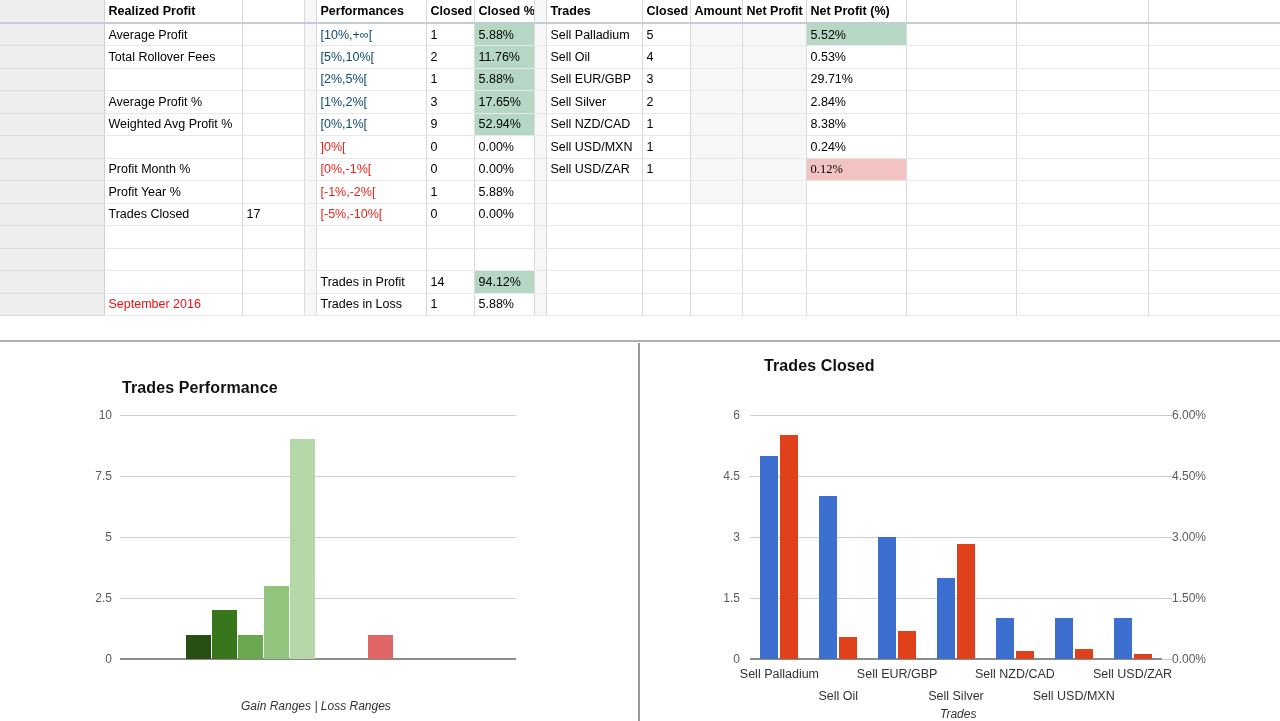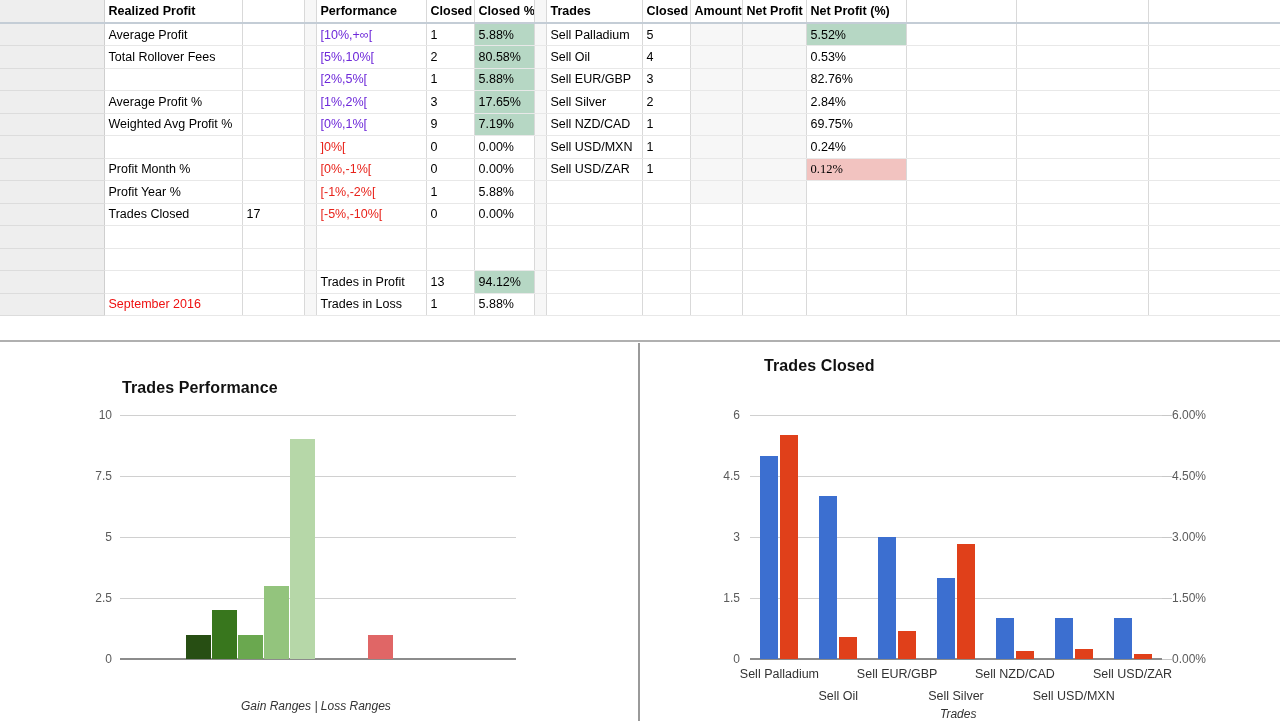--- a/index.html
+++ b/index.html
@@ -46,21 +46,21 @@
     background: #f7f7f7;
     border-right: 1px solid #d9d9d9;
   }
   #sheet tr.hdr td, #sheet tr.hdr th {
     font-weight: bold;
     border-bottom: 2px solid #c4cdd6;
     height: 23px;
   }
   .num { text-align: right; }
   .b   { font-weight: bold; margin-top: 24px; }
-  .green-txt { color: #6d28d9; }
+  .green-txt { color: #0c4a6e; }
   .red-txt   { color: #e8221a; }
   .hl-green  { background: #b6d7c4 !important; }
   .hl-red    { background: #f2c3c0 !important; font-family: Liberation Serif, serif; }
   .red-bold  { color: #ee1111; font-weight: bold; text-align: right; }
   .sheet-bottom-rule {
     position: absolute; left: 0; top: 340px; width: 1280px; height: 2px;
     background: #b0b0b0;
   }
 
   
@@ -122,21 +122,21 @@
       <col style="width:110px">
         <col style="width:132px">
         <col style="width:132px">
     </colgroup>
     <tbody id="sheet-body">
         <tr class="hdr">
           <td class="gut"></td>
           <td class="b">Realized Profit</td>
           <td></td>
           <td class="band"></td>
-          <td class="b">Performance</td>
+          <td class="b">Performances</td>
           <td class="b num">Closed</td>
           <td class="b num">Closed %</td>
           <td class="band"></td>
           <td class="b">Trades</td>
           <td class="b num">Closed</td>
           <td class="b num">Amount</td>
           <td class="b num">Net Profit</td>
           <td class="b num">Net Profit (%)</td>
           <td></td>
           <td></td>
@@ -160,21 +160,21 @@
           <td></td>
           <td></td>
         </tr>
         <tr>
           <td class="gut"></td>
           <td>Total Rollover Fees</td>
           <td class="num"></td>
           <td class="band"></td>
           <td class="green-txt">[5%,10%[</td>
           <td class="num">2</td>
-          <td class="num hl-green">80.58%</td>
+          <td class="num hl-green">11.76%</td>
           <td class="band"></td>
           <td>Sell Oil</td>
           <td class="num">4</td>
           <td class="band num"></td>
           <td class="band num"></td>
           <td class="num">0.53%</td>
           <td></td>
           <td></td>
           <td></td>
         </tr>
@@ -184,21 +184,21 @@
           <td class="num"></td>
           <td class="band"></td>
           <td class="green-txt">[2%,5%[</td>
           <td class="num">1</td>
           <td class="num hl-green">5.88%</td>
           <td class="band"></td>
           <td>Sell EUR/GBP</td>
           <td class="num">3</td>
           <td class="band num"></td>
           <td class="band num"></td>
-          <td class="num">82.76%</td>
+          <td class="num">29.71%</td>
           <td></td>
           <td></td>
           <td></td>
         </tr>
         <tr>
           <td class="gut"></td>
           <td>Average Profit %</td>
           <td class="num"></td>
           <td class="band"></td>
           <td class="green-txt">[1%,2%[</td>
@@ -214,27 +214,27 @@
           <td></td>
           <td></td>
         </tr>
         <tr>
           <td class="gut"></td>
           <td>Weighted Avg Profit %</td>
           <td class="num"></td>
           <td class="band"></td>
           <td class="green-txt">[0%,1%[</td>
           <td class="num">9</td>
-          <td class="num hl-green">7.19%</td>
+          <td class="num hl-green">52.94%</td>
           <td class="band"></td>
           <td>Sell NZD/CAD</td>
           <td class="num">1</td>
           <td class="band num"></td>
           <td class="band num"></td>
-          <td class="num">69.75%</td>
+          <td class="num">8.38%</td>
           <td></td>
           <td></td>
           <td></td>
         </tr>
         <tr>
           <td class="gut"></td>
           <td></td>
           <td class="num"></td>
           <td class="band"></td>
           <td class="red-txt">]0%[</td>
@@ -339,21 +339,21 @@
           <td></td>
           <td></td>
           <td></td>
         </tr>
         <tr>
           <td class="gut"></td>
           <td></td>
           <td class="num"></td>
           <td class="band"></td>
           <td class="b">Trades in Profit</td>
-          <td class="b num">13</td>
+          <td class="b num">14</td>
           <td class="b num hl-green">94.12%</td>
           <td class="band"></td>
           <td></td>
           <td></td>
           <td></td>
           <td></td>
           <td></td>
           <td></td>
           <td></td>
           <td></td>

